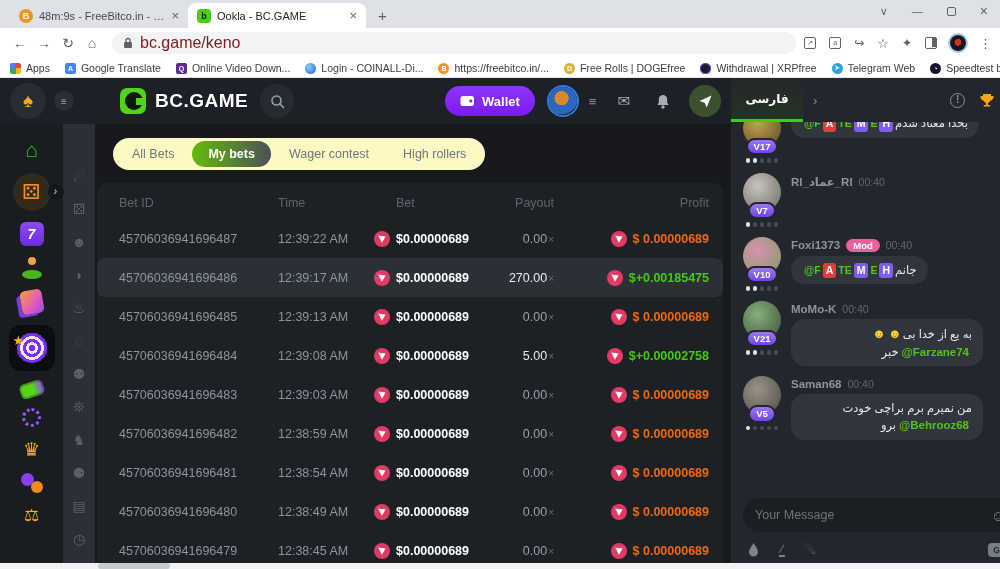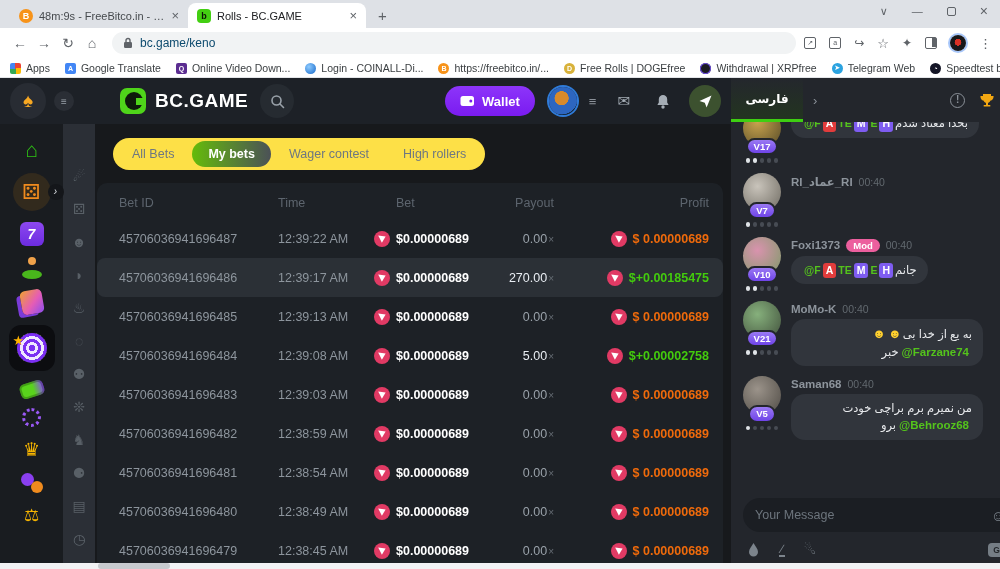--- a/index.html
+++ b/index.html
@@ -17,21 +17,21 @@
   .fav-btc{background:#f7931a}
   .fav-bc{background:#43cf12;border-radius:4px;color:#0c1506}
   .tclose{color:#5f6368;font-size:13px;flex:none}
   .newtab{font-size:15px;color:#5f6368;margin:0 0 4px 12px}
   .wincontrols{position:absolute;right:12px;top:3px;display:flex;gap:24px;color:#5f6368;font-size:11px;align-items:center}
   .win-restore{width:9px;height:9px;border:1.2px solid #5f6368;border-radius:2px;display:inline-block}
   .toolbar{height:30px;background:#fff;display:flex;align-items:center;padding:0 8px}
   .nav-ico{width:24px;text-align:center;color:#5f6368;font-size:14px;flex:none}
   .addr{flex:1;height:22px;background:#f1f3f4;border-radius:12px;display:flex;align-items:center;
     padding:0 11px;gap:7px;margin:0 8px}
-  .url{font-size:12px;color:#0c4a6e}
+  .url{font-size:16px;color:#7f1d1d}
   .tb-right{display:flex;align-items:center;gap:13px;color:#5f6368;font-size:12px}
   .boxy{width:12px;height:12px;border:1.4px solid #5f6368;border-radius:2px;display:inline-block;position:relative;font-size:7px;line-height:10px;text-align:center;color:#5f6368}
   .i-sidebar::after{content:"";position:absolute;right:0;top:0;width:4px;height:9px;background:#5f6368}
   .profile-dot{width:16px;height:16px;border-radius:50%;
     background:radial-gradient(circle at 50% 45%,#d93025 0 28%,#17181b 30%);box-shadow:0 0 0 2px #a8c7fa}
   .bookmarks{height:20px;background:#fff;display:flex;align-items:center;gap:15px;padding:0 10px;
     font-size:10.5px;color:#3c4043;border-bottom:1px solid #e3e5e8;white-space:nowrap}
   .bm{display:flex;gap:5px;align-items:flex-end}
   .bm-ico{width:11px;height:11px;flex:none;display:flex;align-items:center;justify-content:center;
     font-size:7px;font-weight:700;color:#fff}
@@ -97,21 +97,21 @@
   .g-ring{width:19px;height:19px;border:3px dotted #9b59f6;border-radius:50%}
   .g-crown{color:#f7b500;font-size:19px}
   .g-pac{width:24px;height:22px;position:relative}
   .g-pac::before{content:"";position:absolute;left:1px;top:1px;width:13px;height:13px;border-radius:50%;background:#8a3ff0}
   .g-pac::after{content:"";position:absolute;right:1px;bottom:1px;width:12px;height:12px;border-radius:50%;background:#f08b1e}
   .g-scales{color:#f7b500;font-size:17px}
   .rail2{width:32px;background:#2b2f36;display:flex;flex-direction:column;align-items:center;padding-top:44px;gap:17px;
     color:#596067;font-size:14px;flex:none}
   
   .content{flex:1;padding:14px 8px 0 2px;overflow:hidden}
-  .bettabs{display:inline-flex;background:#fde047;border-radius:17px;padding:3px;gap:2px;margin-left:16px}
+  .bettabs{display:inline-flex;background:#fef9c3;border-radius:17px;padding:3px;gap:2px;margin-left:16px}
   .bettab{padding:6px 16px;font-size:12.5px;color:#6e7781;border-radius:15px}
   .bettab.active{background:linear-gradient(90deg,#65bb0a,#4b5157);color:#fff;font-weight:700}
   .btable{margin-top:13px;background:#1d2126;border-radius:10px 10px 0 0;width:626px;padding-bottom:4px}
   .grid5{display:grid;grid-template-columns:145px 110px 125px 75px 1fr}
   .thead{padding:13px 14px 9px 22px;color:#5d656e;font-size:12.5px}
   .th-payout,.th-profit{text-align:right}
   .th-payout{padding-right:20px}
   .th-bet{padding-left:22px}
   .th-time{padding-left:14px}
   .trow{align-items:center;height:39px;padding:0 14px 0 22px;font-size:12.5px;color:#8d959d;border-radius:8px}
@@ -174,21 +174,21 @@
 
 <div class="chrome">
   <div class="tabstrip">
     <div class="tab">
       <span class="tfav fav-btc">B</span>
       <span class="ttitle">48m:9s - FreeBitco.in - Win free l</span>
       <span class="tclose">×</span>
     </div>
     <div class="tab active">
       <span class="tfav fav-bc">b</span>
-      <span class="ttitle">Rolls - BC.GAME</span>
+      <span class="ttitle">Ookla - BC.GAME</span>
       <span class="tclose">×</span>
     </div>
     <span class="newtab">+</span>
     <div class="wincontrols">
       <span>∨</span>
       <span>—</span>
       <span class="win-restore"></span>
       <span style="font-size:14px">×</span>
     </div>
   </div>

